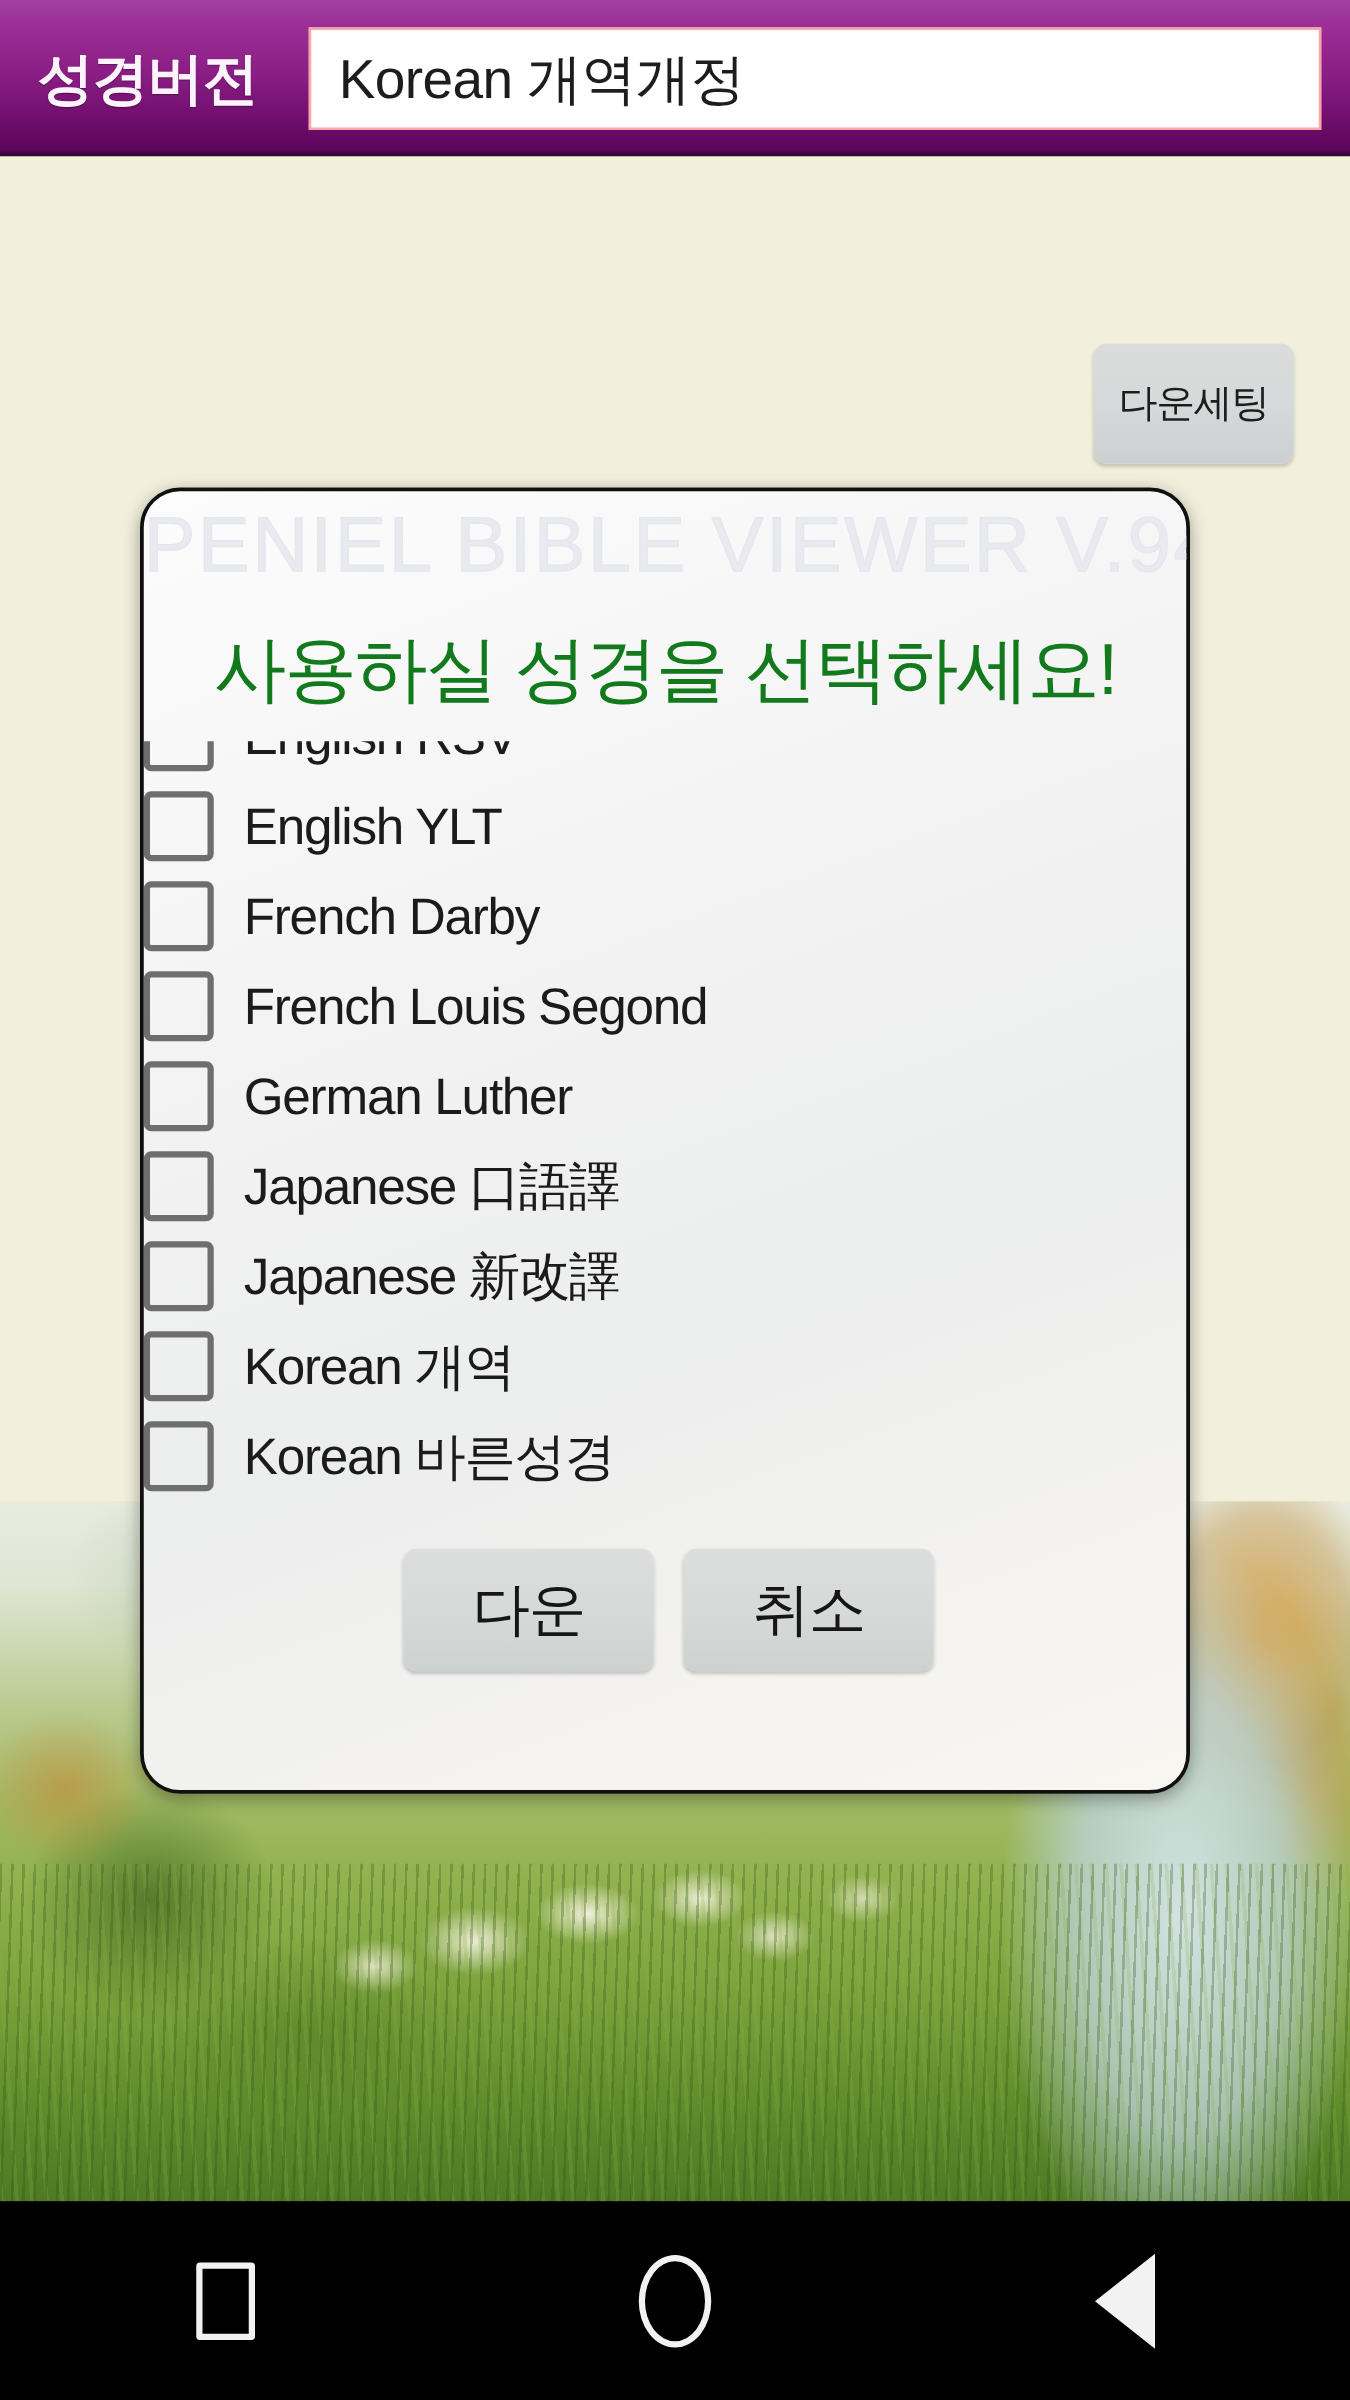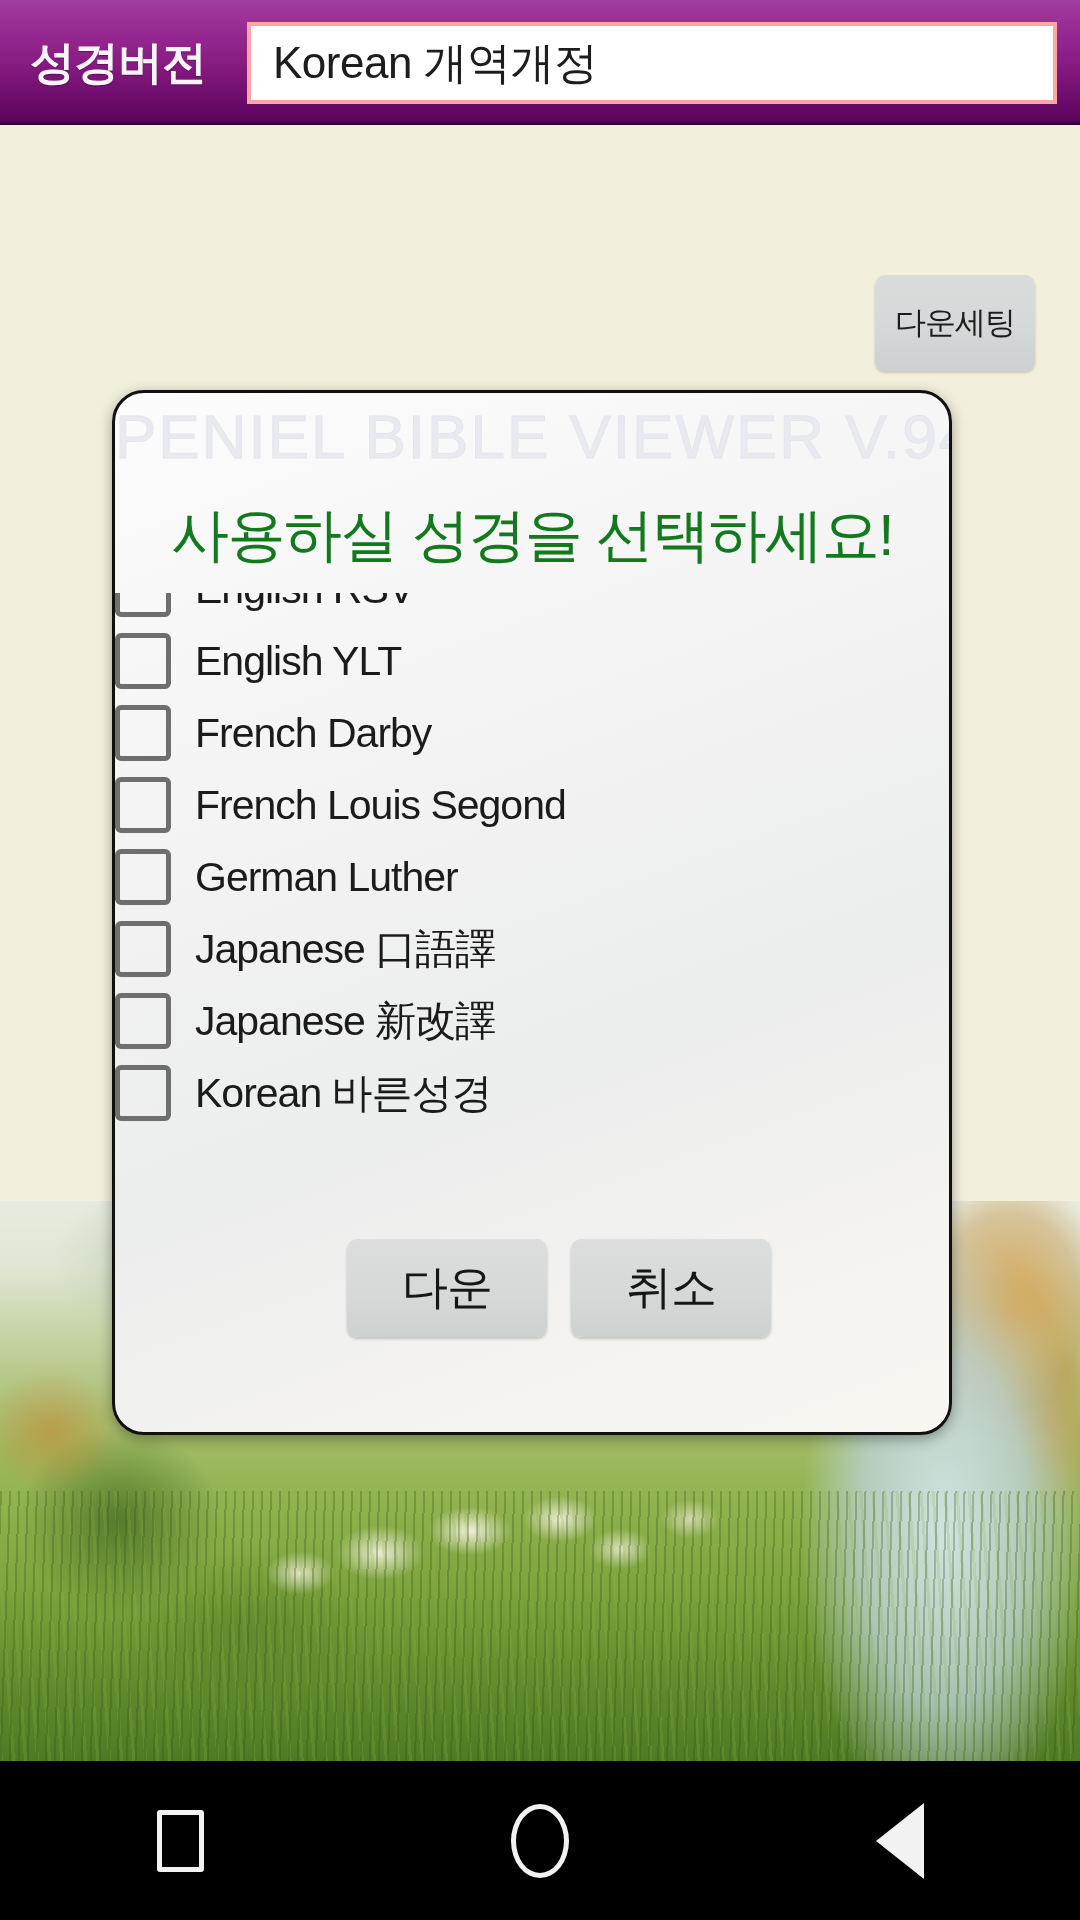--- a/index.html
+++ b/index.html
@@ -22,21 +22,21 @@
     overflow:hidden;
   }
   #appbar-title{
     color:#fdf4fb; font-size:45px; font-weight:700;
     margin-left:30px; white-space:nowrap; letter-spacing:-1px;
     text-shadow:0 1px 1px rgba(0,0,0,.35);
     text-align:center;
   }
   #version-field{
     position:absolute; left:247px; top:22px; width:810px; height:82px;
-    background:#ffffff; border:4px solid #fca5a5;
+    background:#ffffff; border:2px solid #fca5a5;
     display:flex; align-items:center;
   }
   #version-field-text{
     color:#1d1d1d; font-size:44px; margin-left:22px; white-space:nowrap;
     letter-spacing:-.5px;
   }
 
   
   #body-area{
     position:absolute; left:0; top:125px; width:1080px; height:1636px;
@@ -136,21 +136,21 @@
     border:5px solid #6e6e6e; border-radius:6px;
     background:transparent; margin-right:24px;
   }
   .row-label{
     font-size:41px; color:#1b1b1b; letter-spacing:-1px; white-space:nowrap;
   }
 
   
   #dialog-buttons{
     position:absolute; left:0; bottom:95px; width:840px;
-    display:flex; justify-content:center; gap:24px;margin-left:24px;
+    display:flex; justify-content:center; gap:24px;
   }
   .dlg-btn{
     width:200px; height:98px;
     background:linear-gradient(to bottom,#dcdedd 0%, #d6d9d8 55%, #cdd1d0 100%);
     border-radius:10px; box-shadow:0 2px 3px rgba(0,0,0,.2);
     display:flex; align-items:center; justify-content:center;
     color:#161616; font-size:46px; letter-spacing:-1px;
   }
 
   
@@ -260,20 +260,24 @@
             <div class="list-row">
               <div class="cbox"></div>
               <div class="row-label">Japanese 口語譯</div>
             </div>
             <div class="list-row">
               <div class="cbox"></div>
               <div class="row-label">Japanese 新改譯</div>
             </div>
             <div class="list-row">
               <div class="cbox"></div>
+              <div class="row-label">Korean 개역</div>
+            </div>
+            <div class="list-row">
+              <div class="cbox"></div>
               <div class="row-label">Korean 바른성경</div>
             </div>
           </div>
       </div>
 
       <div id="dialog-buttons">
         <div class="dlg-btn">다운</div>
         <div class="dlg-btn">취소</div>
       </div>
     </div>

